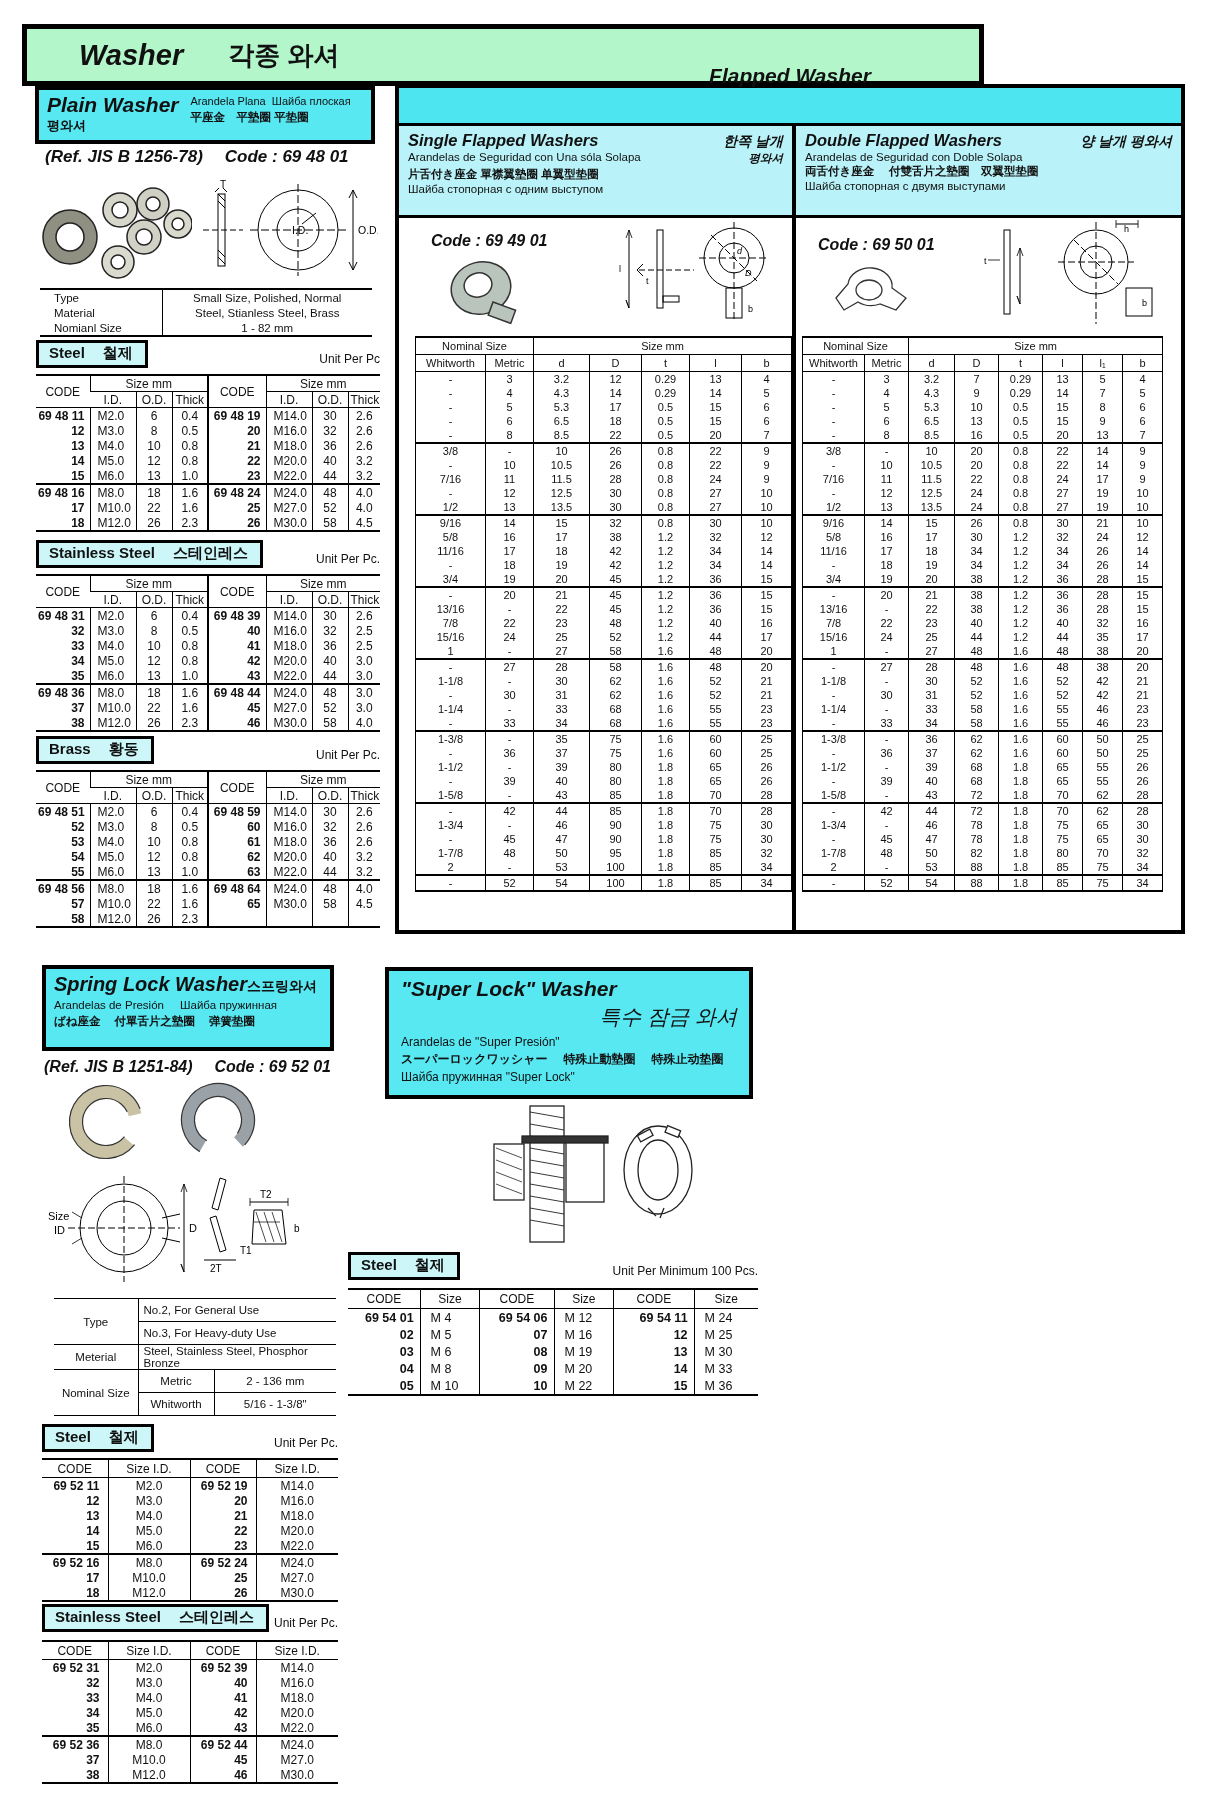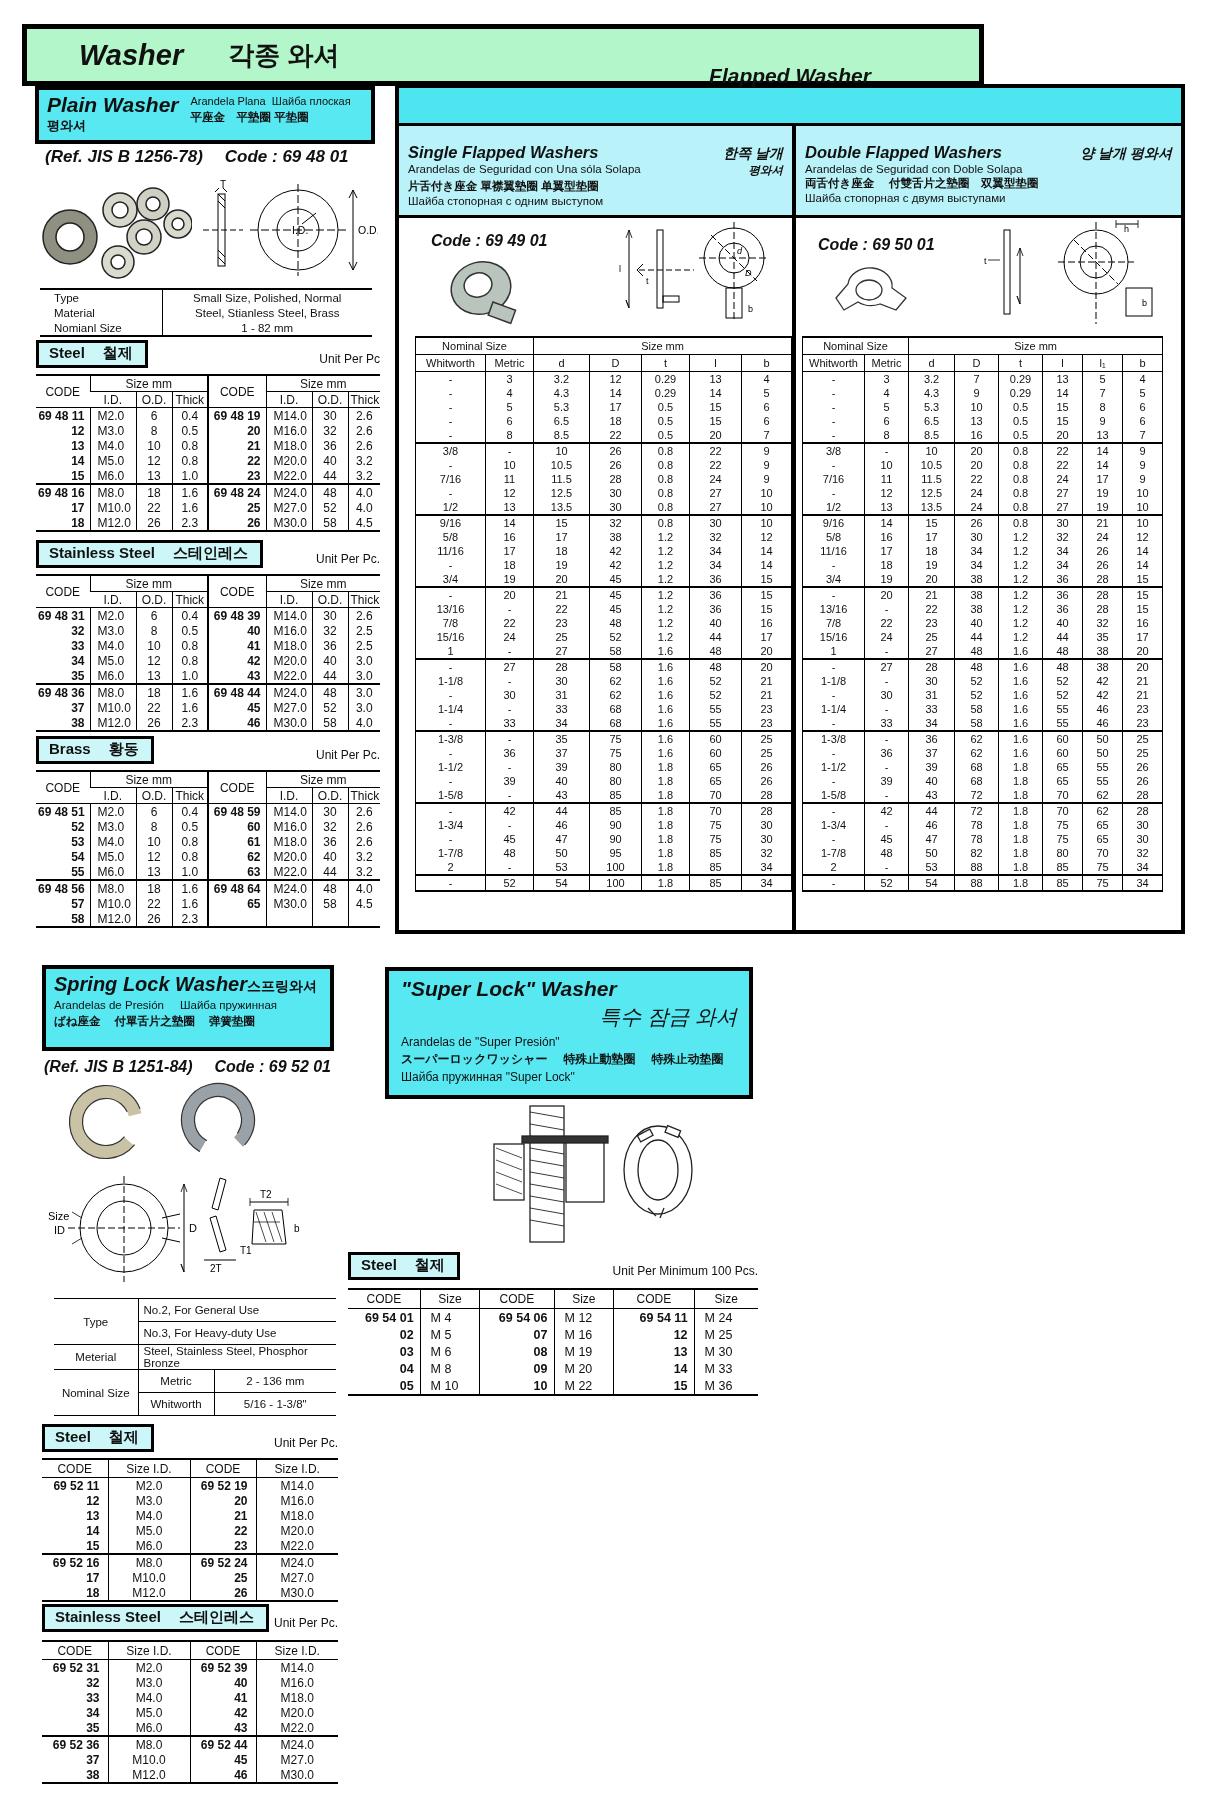--- a/index.html
+++ b/index.html
@@ -63,21 +63,21 @@
   .ref-line{font-weight:bold;font-style:italic;font-size:17px;white-space:nowrap;}
   .ref-line .code{margin-left:22px;}
   .fw-outer{left:395px;top:84px;width:790px;height:850px;border:4px solid #000;box-sizing:border-box;background:#fff;}
   .fw-topbar{height:38px;background:#4de6f0;border-bottom:3px solid #000;box-sizing:border-box;display:flex;align-items:center;justify-content:center;gap:34px;flex-direction:column;}
   .fw-topbar .t1{font-size:21px;font-weight:bold;font-style:italic;}
   .fw-topbar .t2{font-size:19px;font-weight:bold;font-style:italic;}
   .fw-cols{display:flex;height:805px;}
   .fw-col{box-sizing:border-box;}
   .fw-col.single{width:408px;border-right:4px solid #000;}
   .fw-col.double{width:432px;}
-  .fw-subhead{height:92px;background:#b9f2f8;border-bottom:3px solid #000;box-sizing:border-box;padding:17px 9px 0 9px;}
+  .fw-subhead{height:92px;background:#b9f2f8;border-bottom:3px solid #000;box-sizing:border-box;padding:5px 9px 0 9px;}
   .fw-subhead .l1{display:flex;justify-content:space-between;align-items:baseline;}
   .fw-subhead .l1 .ti{font-size:16.5px;font-weight:bold;font-style:italic;}
   .fw-subhead .l1 .ko{font-size:14px;font-weight:bold;font-style:italic;}
   .fw-subhead .l2{font-size:11.5px;display:flex;justify-content:space-between;}
   .fw-subhead .l3{font-size:11.5px;font-weight:bold;margin-top:1px;}
   .fw-subhead .l4{font-size:11.5px;margin-top:1px;}
   .fw-codezone{position:relative;height:118px;}
   .fw-code{position:absolute;font-weight:bold;font-style:italic;font-size:16px;}
   .spring-head{left:42px;top:965px;width:292px;height:86px;padding:4px 8px;}
   .spring-head .l1{display:flex;align-items:baseline;}

